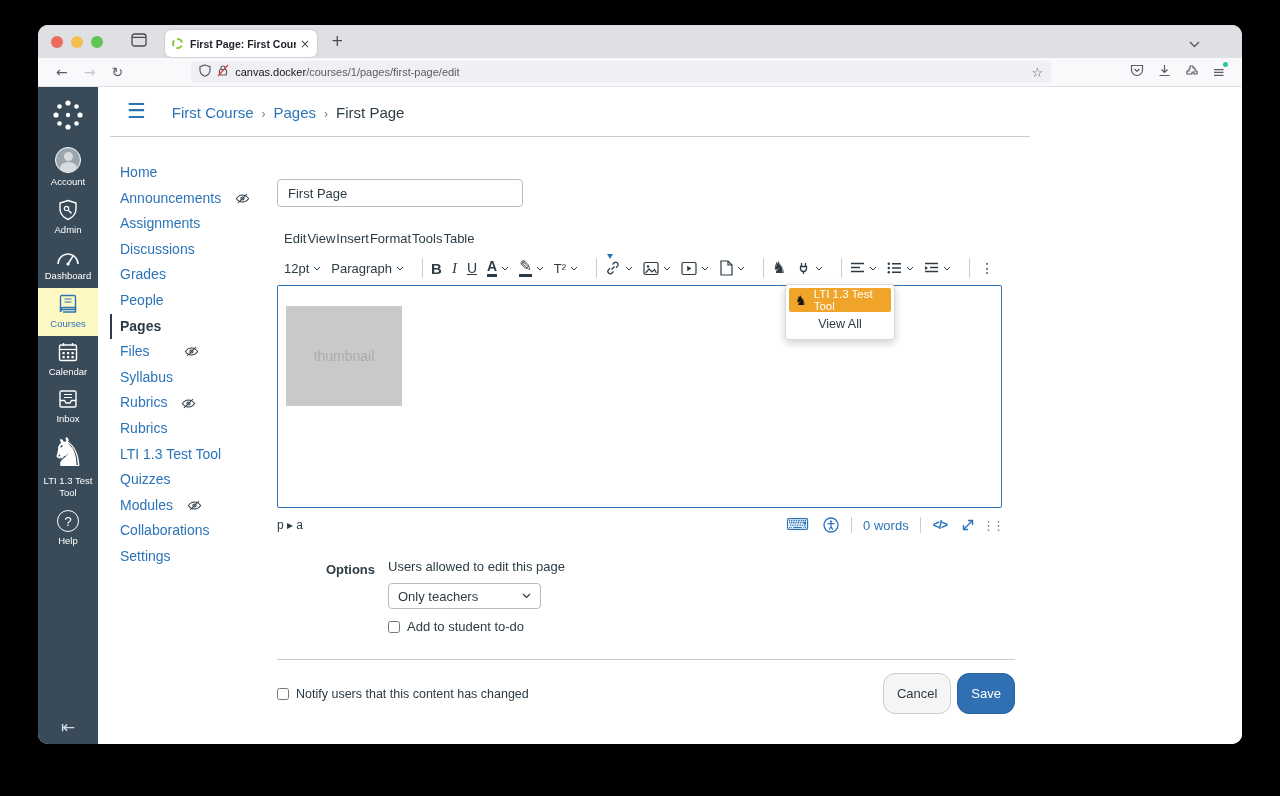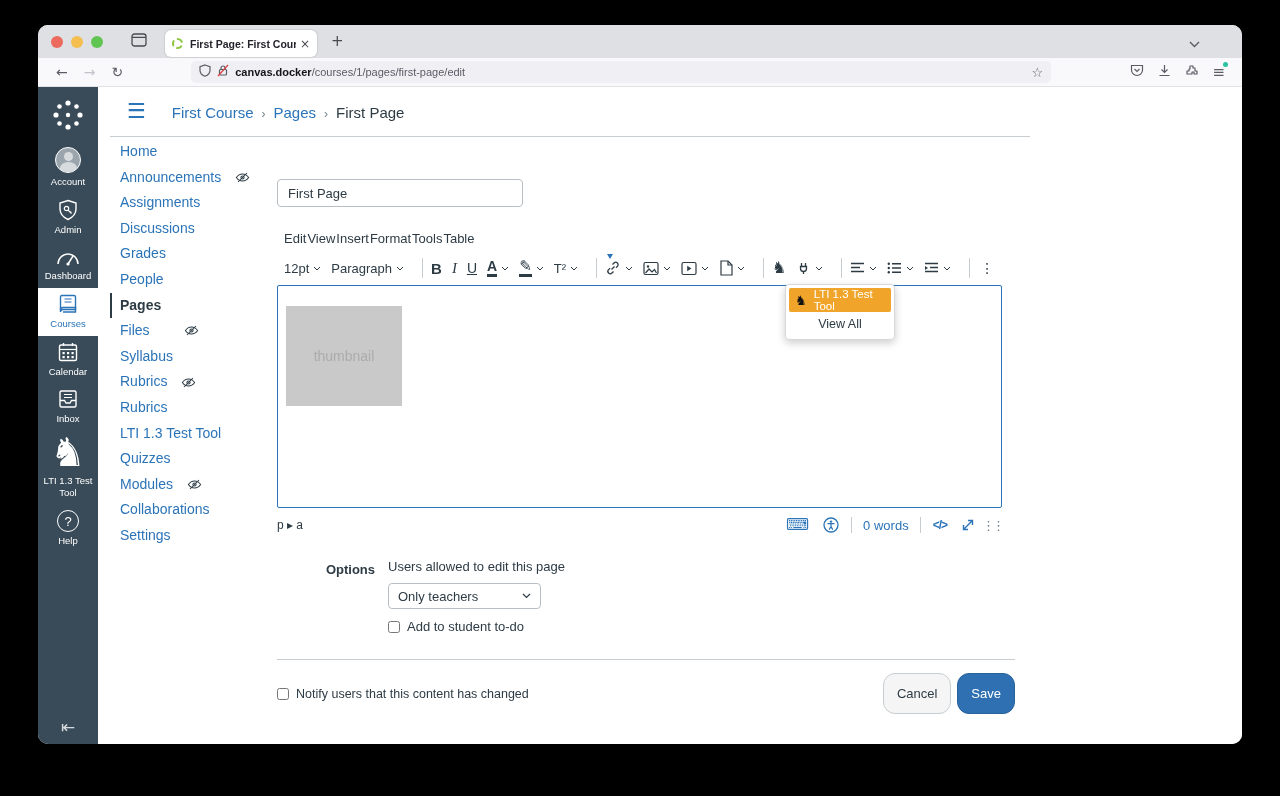--- a/index.html
+++ b/index.html
@@ -23,56 +23,56 @@
   .newtab { color:#4a4a52; font-size:15px; margin-left:14px; }
   .tabs-chevron { position:absolute; right:42px; top:9px; color:#5b5b66; }
 
   
   .navbar { height:29px; background:#f9f9fb; border-bottom:1px solid #e1e1e6; display:flex; align-items:center; padding:0 10px; }
   .nav-ic { color:#5b5b66; font-size:14px; margin:0 8px; }
   .nav-ic.fwd { color:#c3c3ca; }
   .urlbar { flex:1; max-width:860px; height:22px; background:#f0f0f4; border-radius:5px; margin-left:60px;
             display:flex; align-items:center; padding:0 8px; }
   .url-text { font-size:11px; color:#5b5b66; margin-left:6px; flex:1; }
-  .url-text b { color:#15141a; font-weight:700; }
+  .url-text b { color:#15141a; font-weight:400; }
   .url-star { color:#5b5b66; font-size:13px; }
   .nav-right { display:flex; align-items:center; margin-left:auto; }
   .nav-right .nav-ic { margin:0 7px; position:relative; }
   .menu-dot { position:absolute; right:-3px; top:-3px; width:5px; height:5px; border-radius:50%; background:#2ac3a2; }
 
   
   .app { display:flex; height:657px; }
 
   
   .gnav { width:60px; background:#394b58; color:#fff; display:flex; flex-direction:column; align-items:center; flex:none; position:relative; }
   .gnav-logo { margin:11px 0 6px; }
   .gnav-item { width:100%; display:flex; flex-direction:column; align-items:center; padding:5px 0 6px; }
   .gnav-item .glabel { font-size:9.5px; margin-top:3px; text-align:center; line-height:1.25; }
   .gnav-item svg, .gnav-item .icon { color:#fff; }
-  .gnav-item.active { background:#ffffff; }
+  .gnav-item.active { background:#fef9c3; }
   .gnav-item.active .glabel, .gnav-item.active svg { color:#2b74b8; }
   .avatar-circ { width:26px; height:26px; border-radius:50%; border:1.5px solid #fff; background:#9aa5ad; overflow:hidden; position:relative; }
   .avatar-circ:before { content:""; position:absolute; left:8px; top:4px; width:9px; height:9px; border-radius:50%; background:#d7dbde; }
   .avatar-circ:after { content:""; position:absolute; left:4px; top:14px; width:17px; height:12px; border-radius:50% 50% 0 0; background:#d7dbde; }
   .unicorn-big { font-size:40px; color:#0a0a0a; margin-top:-4px; }
   .help-circ { width:22px; height:22px; border-radius:50%; border:1.6px solid #fff; display:flex; align-items:center; justify-content:center; font-size:13px; }
   .gnav-collapse { position:absolute; bottom:8px; left:0; width:100%; text-align:center; color:#d5dade; font-size:17px; }
 
   
   .main { flex:1; background:#fff; position:relative; overflow:hidden; }
   .crumb-row { display:flex; align-items:center; padding:16px 0 0 29px; }
   .burger { color:#2b74b8; font-size:21px; margin-right:26px; margin-top:-2px; }
   .crumb { font-size:15px; }
   .crumb a { color:#2b74b8; text-decoration:none; }
   .crumb .sep { color:#73828c; margin:0 8px; font-size:12px; }
   .crumb .cur { color:#2d3b45; }
   .crumb-divider { height:1px; background:#c7cdd1; margin:14px 12px 0 12px; width:920px; }
 
   
-  .cnav { position:absolute; left:22px; top:52px; width:150px; list-style:none; }
+  .cnav { position:absolute; left:22px; top:73px; width:150px; list-style:none; }
   .cnav li { line-height:25.6px; font-size:14px; display:flex; align-items:center; }
   .cnav a { color:#2b74b8; text-decoration:none; }
   .cnav li.active { border-left:2px solid #2d3b45; margin-left:-10px; padding-left:8px; }
   .cnav li.active a { color:#2d3b45; font-weight:700; }
   .eye { margin-left:14px; display:inline-flex; }
 
   
   .content { position:absolute; left:179px; top:84px; width:740px; }
   .field-label { font-size:12px; font-weight:700; color:#2d3b45; }
   .title-input { margin-top:8px; width:246px; height:28px; border:1px solid #b8bec4; border-radius:4px;

